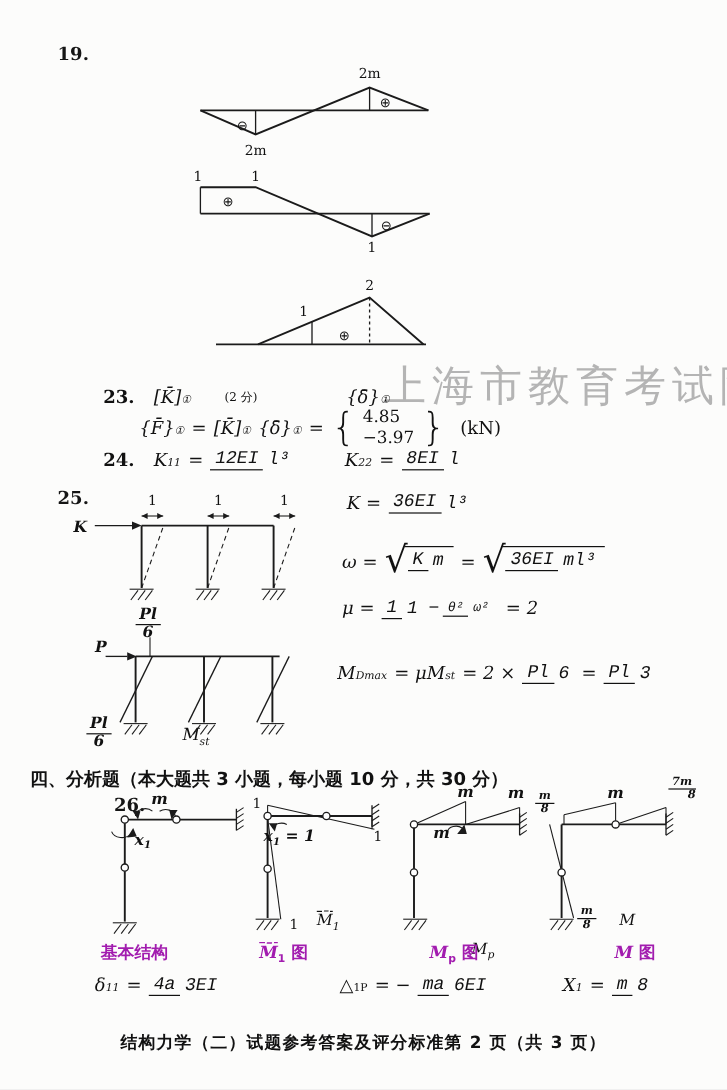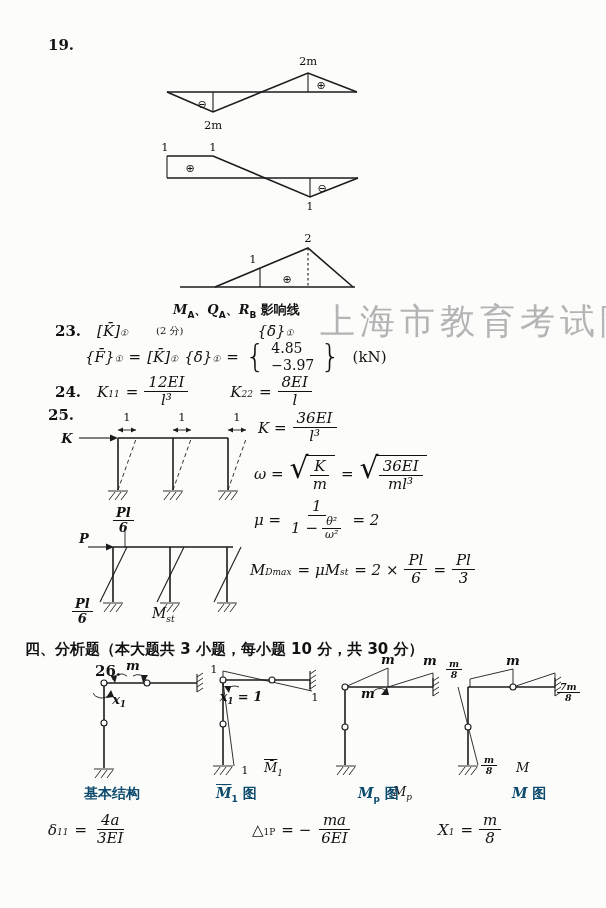--- a/index.html
+++ b/index.html
@@ -13,42 +13,42 @@
   .dash{stroke-dasharray:4,3;}
   .dot{stroke-dasharray:2.5,2.5;}
   .hinge{fill:#fff;stroke:#1b1b1b;stroke-width:1.1;}
   .arrfill{fill:#1b1b1b;stroke:none;}
   text.lbl{font-family:"DejaVu Serif",serif;font-size:11.5px;font-style:normal;fill:#111;text-anchor:middle;}
   text.var{font-family:"DejaVu Serif",serif;font-size:13px;font-style:italic;font-weight:700;fill:#111;text-anchor:middle;}
   text.sym{font-family:"DejaVu Sans",sans-serif;font-size:11px;fill:#111;text-anchor:middle;}
   tspan.subt{font-size:8.5px;}
   .qnum{font-family:"DejaVu Serif",serif;font-weight:700;font-size:15px;}
   .formula{position:absolute;display:flex;align-items:center;column-gap:6px;
-           font-family:"DejaVu Serif",serif;font-style:italic;font-size:15px;color:#111;white-space:nowrap;}
+           font-family:"DejaVu Serif",serif;font-style:italic;font-size:15px;color:#111;white-space:nowrap;margin-left:31px;}
   .formula .qn{font-style:normal;font-weight:700;margin-right:10px;}
   .upr{font-style:normal;}
   .tok{display:inline-flex;align-items:baseline;}
   sub{font-size:9px;}
   sup{font-size:9px;}
-  .frac{display:inline-flex;flex-direction:column;align-items:center;text-align:center;line-height:1.15;}
+  .frac{display:inline-flex;align-items:center;text-align:center;line-height:1.15;font-family:Liberation Mono, monospace;}
   .frac .num{padding:0 4px;border-bottom:1.3px solid #111;}
   .frac .den{padding:0 4px;display:flex;align-items:center;justify-content:center;column-gap:3px;}
   .frac.small{font-size:11px;line-height:1.1;}
   .sqrt{display:inline-flex;align-items:flex-start;}
   .rad{font-style:normal;font-size:30px;line-height:0.85;margin-right:-3px;}
   .radbody{border-top:1.4px solid #111;display:inline-flex;padding:2px 4px 0 3px;}
   .brace{font-style:normal;font-size:32px;font-weight:200;line-height:0.9;font-family:"DejaVu Sans",sans-serif;}
   .vstack{display:inline-flex;flex-direction:column;align-items:flex-start;line-height:1.2;font-style:normal;font-size:14px;}
   .hlabel{position:absolute;font-family:"DejaVu Serif",serif;font-style:italic;font-weight:400;
           font-size:13px;color:#111;white-space:nowrap;}
   .sfrac{position:absolute;display:inline-flex;flex-direction:column;align-items:center;
          font-family:"DejaVu Serif",serif;font-style:italic;font-weight:700;font-size:13px;line-height:1.1;color:#111;}
   .sfrac .num{padding:0 3px;border-bottom:1.2px solid #111;}
   .sfrac.tiny{font-size:9.5px;font-weight:700;}
-  .caption26{position:absolute;font-family:"DejaVu Sans",sans-serif;font-weight:700;font-size:14px;color:#0c4a6e;white-space:nowrap;}
+  .caption26{position:absolute;font-family:"DejaVu Sans",sans-serif;font-weight:700;font-size:14px;color:#a21caf;white-space:nowrap;}
   .caption26 .mvar{font-family:"DejaVu Serif",serif;font-style:italic;}
   .heading{position:absolute;font-weight:700;font-size:15px;color:#111;white-space:nowrap;}
   .watermark{position:absolute;color:#b4b4b4;font-size:35px;letter-spacing:5px;font-weight:300;white-space:nowrap;}
   .footer{position:absolute;left:0;right:0;text-align:center;font-size:14px;font-weight:700;color:#111;letter-spacing:1px;}
   .ilcaption{position:absolute;font-size:13px;font-weight:700;color:#111;white-space:nowrap;}
   .ilcaption .mvar{font-family:"DejaVu Serif",serif;font-style:italic;}
 </style>
 </head>
 <body>
 
@@ -84,23 +84,20 @@
   <svg class="diag" style="left:170px;top:232px;" width="200" height="80">
     <line class="ln thick" x1="10" y1="55" x2="185" y2="55"></line>
     <polyline class="ln thick" points="45,55 138,16 183,55"></polyline>
     <line class="ln" x1="90" y1="36" x2="90" y2="55"></line>
     <line class="ln dot" x1="138" y1="16" x2="138" y2="55"></line>
     <text class="lbl" x="83" y="31">1</text>
     <text class="lbl" x="138" y="10">2</text>
     <text class="sym" x="117" y="51">⊕</text>
   </svg>
 
-  <div class="ilcaption" style="left:173px;top:301px;">
-    <span class="mvar">M</span><sub>A</sub><span>、</span><span class="mvar">Q</span><sub>A</sub><span>、</span><span class="mvar">R</span><sub>B</sub><span> 影响线</span>
-  </div>
 
   <div class="formula" style="left:55px;top:322px;">
     <span class="qn">23.</span>
     <span class="tok">
         <span>[K̄]</span>
         <sup>①</sup>
       </span>
     <span style="width:16px;"></span>
     <span class="upr" style="font-size:10px;">(2 分)</span>
     <span style="width:62px;"></span>
@@ -428,21 +425,21 @@
       <line x1="13" y1="111" x2="33" y2="111"></line>
         <line x1="14" y1="120" x2="20" y2="112"></line>
         <line x1="20" y1="120" x2="26" y2="112"></line>
         <line x1="26" y1="120" x2="32" y2="112"></line>
     </g>
   </svg>
   <span class="sfrac tiny" style="left:446px;top:659px;">
     <span class="num">m</span>
       <span>8</span>
   </span>
-  <span class="sfrac tiny" style="left:557px;top:682px;">
+  <span class="sfrac tiny" style="left:557px;top:647px;align-items:flex-end;">
     <span class="num">7m</span>
       <span>8</span>
   </span>
   <span class="sfrac tiny" style="left:481px;top:755px;">
     <span class="num">m</span>
       <span>8</span>
   </span>
   <span class="hlabel" style="left:516px;top:760px;">M</span>
 
   <div class="caption26" style="left:84px;top:785px;">基本结构</div>
@@ -483,14 +480,15 @@
         <span>X</span>
         <sub>1</sub>
       </span>
     <span>=</span>
     <span class="frac">
         <span class="num">m</span>
         <span class="den">8</span>
       </span>
   </div>
 
+  <div class="footer" style="top:860px;">结构力学（二）试题参考答案及评分标准第 2 页（共 3 页）</div>
 
 </div>
 
 </body></html>

